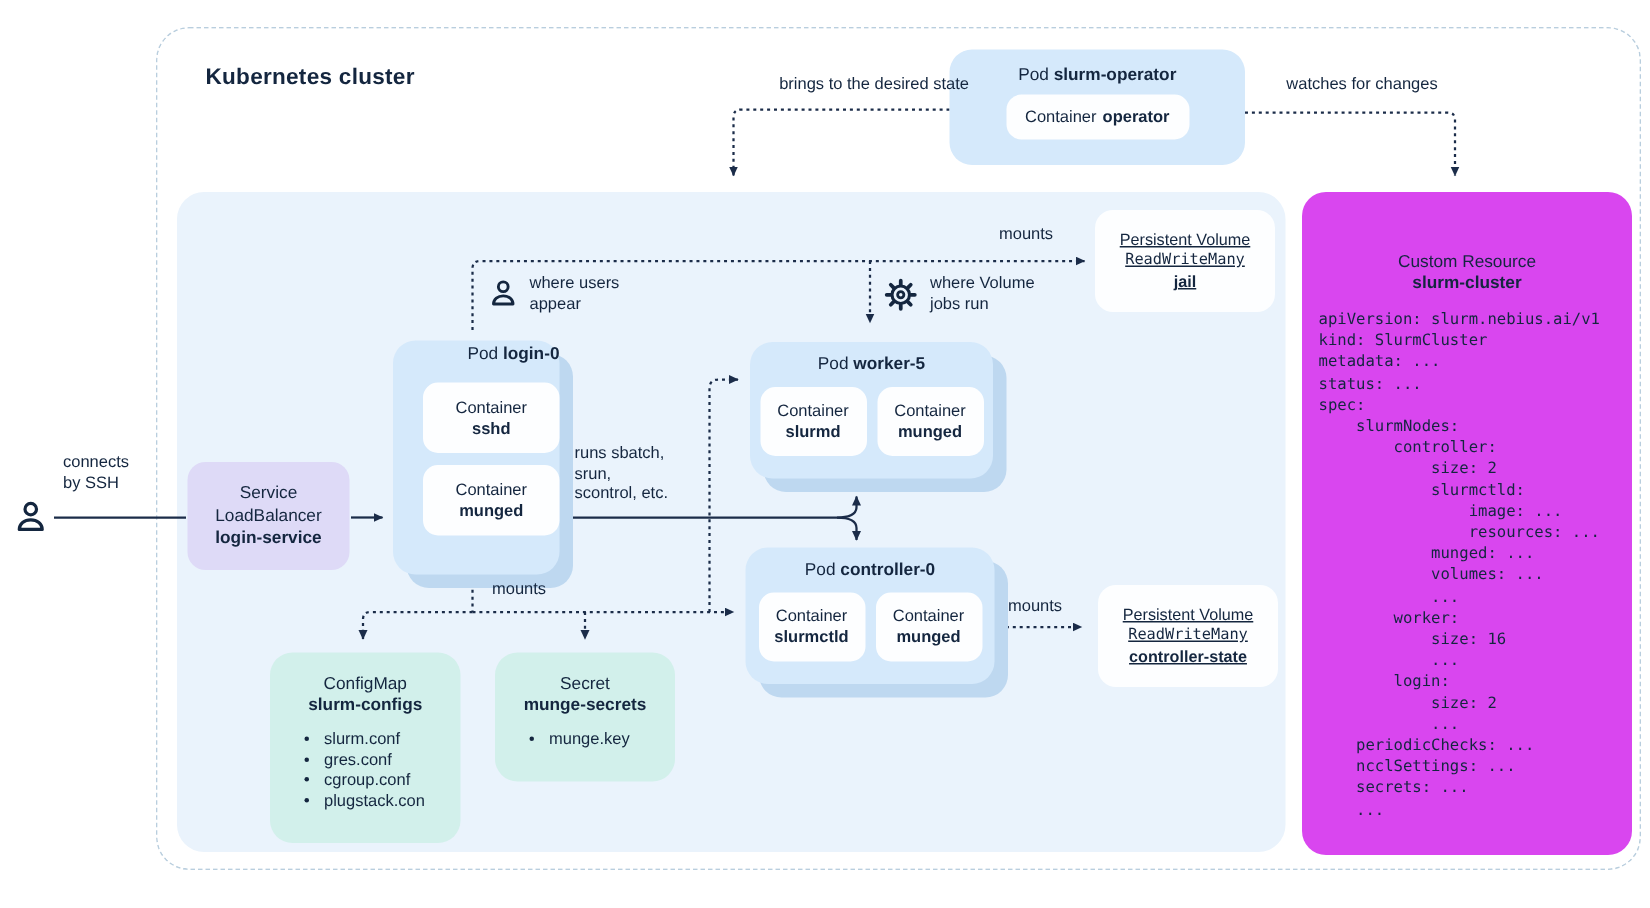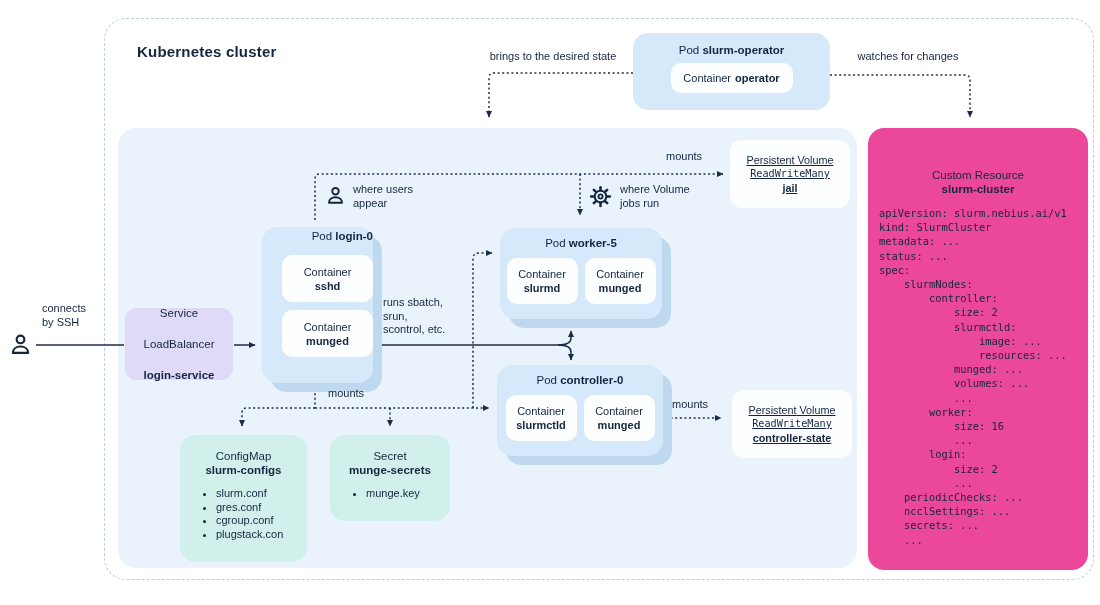--- a/index.html
+++ b/index.html
@@ -24,38 +24,38 @@
 
   .login-pod  { left:262px; top:227px; width:111px; height:156px; padding-top:3px;align-items:flex-end; }
   .login-pod .cbox { width:91px; height:47px; }
   .worker-pod { left:500px; top:228px; width:162px; height:91px; padding-top:9px; }
   .controller-pod { left:497px; top:365px; width:166px; height:91px; padding-top:9px; }
   .row { display:flex; gap:7px; margin-top:9px; }
   .row .cbox { width:71px; height:46px; }
   .stack1 { margin-top:13px; }
   .stack2 { margin-top:8px; }
 
-  .service-box { left:125px; top:308px; width:108px; height:72px; background:#dedaf7; border-radius:12px; display:flex; flex-direction:column; align-items:center; justify-content:center; font-size:11.5px; line-height:15px;gap:16px; }
+  .service-box { left:125px; top:308px; width:108px; height:72px; background:#dedaf7; border-radius:12px; display:flex; flex-direction:column; align-items:center; justify-content:center; font-size:11.5px; line-height:15px; }
 
   .mint { background:#d2f0eb; border-radius:15px; text-align:center; font-size:11.5px; line-height:14px; padding-top:14px; }
   .configmap-box { left:180px; top:435px; width:127px; height:127px; }
   .secret-box { left:330px; top:435px; width:120px; height:86px; }
   .mint ul { text-align:left; margin:10px 0 0 24px; font-size:11px; line-height:13.5px; padding:0; list-style-position:outside; padding-left:12px; }
 
   .pv { background:#fdfeff; border-radius:12px; width:120px; height:68px; display:flex; flex-direction:column; align-items:center; justify-content:center; font-size:10.8px; line-height:14px;text-decoration:underline; }
   .pv .mono { font-family:"DejaVu Sans Mono", monospace; font-size:10.2px; }
   .pv-jail { left:730px; top:140px; }
   .pv-controller { left:732px; top:390px; }
 
-  .cr-box { left:868px; top:128px; width:220px; height:442px; background:#ec4899; border-radius:16px; }
+  .cr-box { left:868px; top:128px; width:220px; height:442px; background:#d946ef; border-radius:16px; }
   .cr-title { position:absolute; top:40px; left:0; width:100%; text-align:center; font-size:11.5px; line-height:14px; }
   .cr-yaml { position:absolute; left:11px; top:78px; font-family:"DejaVu Sans Mono", monospace; font-size:10.4px; line-height:14.2px; white-space:pre; }
 
   .lbl { font-size:11px; line-height:13.5px; white-space:pre-line; }
-  .lbl-brings { left:460px; top:50px; width:186px; text-align:center; }
+  .lbl-brings { left:460px; top:50px; width:186px; text-align:right; }
   .lbl-watches { left:848px; top:50px; width:120px; text-align:center; }
   .lbl-connects { left:42px; top:302px; }
   .lbl-where-users { left:353px; top:183px; }
   .lbl-where-slurm { left:620px; top:183px; }
   .lbl-mounts-jail { left:666px; top:150px; }
   .lbl-mounts-controller { left:672px; top:398px; }
   .lbl-mounts-bottom { left:328px; top:387px; }
   .lbl-runs { left:383px; top:296px; }
 
   .icon { display:block; }

